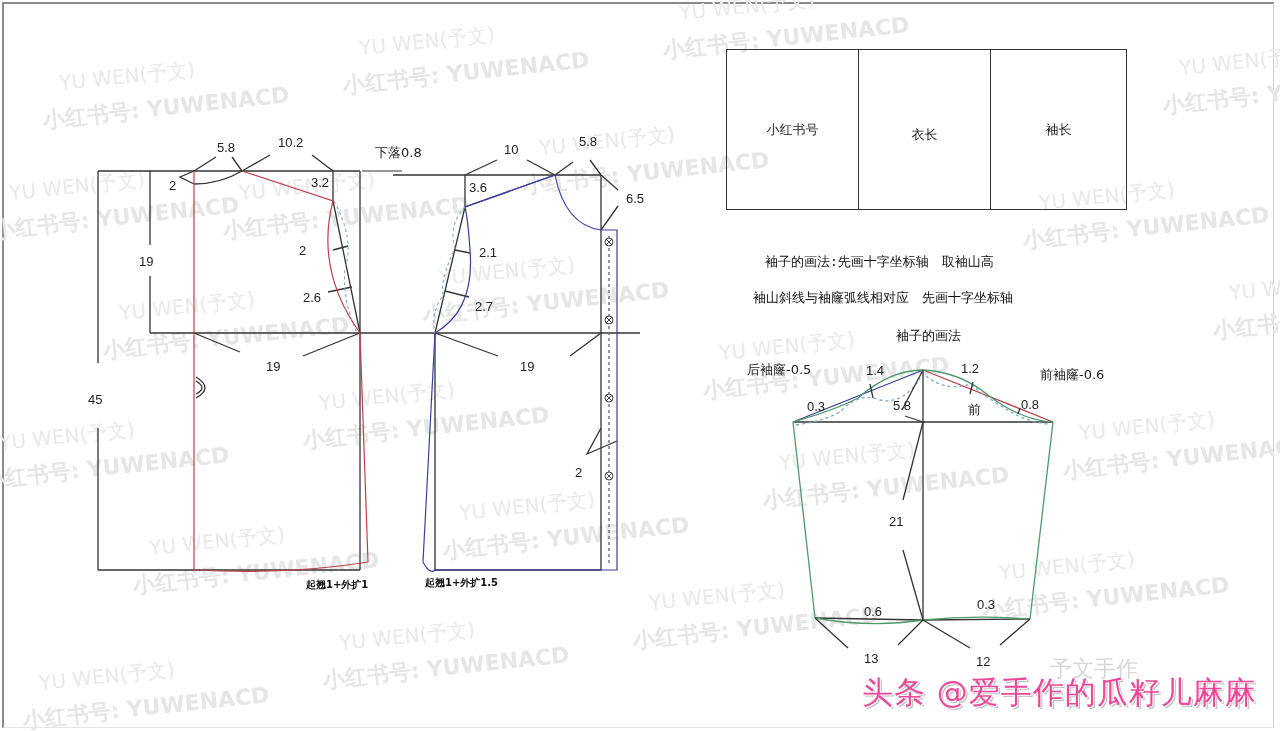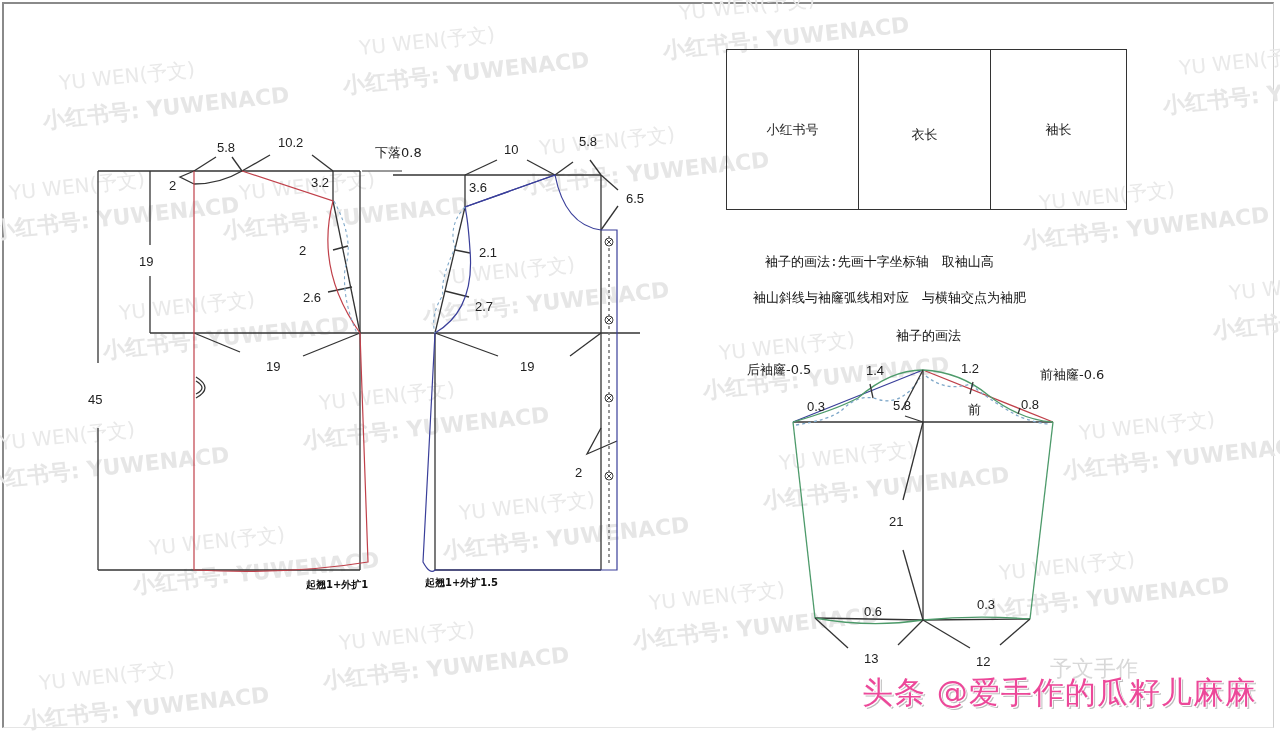--- a/index.html
+++ b/index.html
@@ -270,17 +270,17 @@
   <tbody>
   <tr style="height:40px">
     <td style="width:33%">小红书号</td>
     <td style="width:33%; padding-top:10px">衣长</td>
     <td>袖长</td>
   </tr>
 </tbody>
   </table>
 
 <div class="note" style="left:765px; top:253px;">袖子的画法:先画十字坐标轴　取袖山高</div>
-<div class="note" style="left:753px; top:289px;">袖山斜线与袖窿弧线相对应　与横轴交点为袖肥</div>
+<div class="note" style="left:753px; top:289px;">袖山斜线与袖窿弧线相对应　先画十字坐标轴</div>
 <div class="note" style="left:896px; top:327px;">袖子的画法</div>
 
 <div class="footer-logo">予文手作</div>
 <div class="footer-mark">头条 @爱手作的瓜籽儿麻麻</div>
 
 </body></html>

